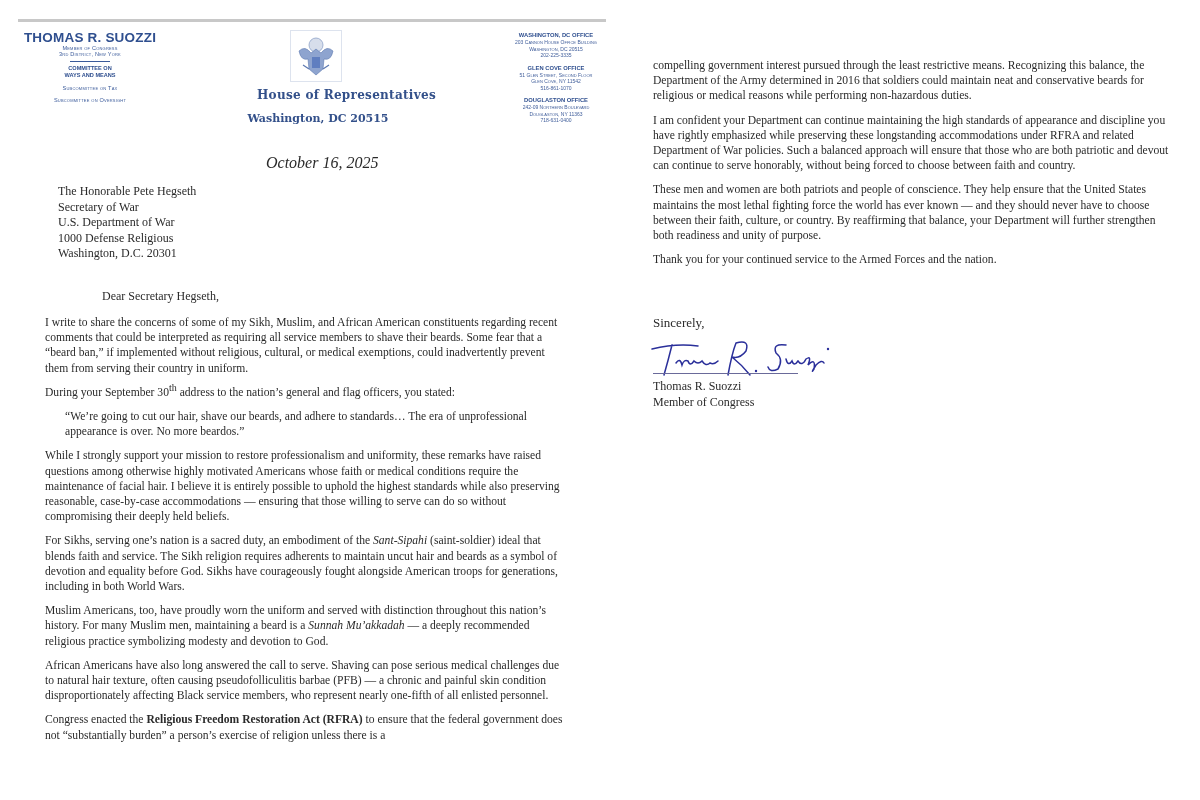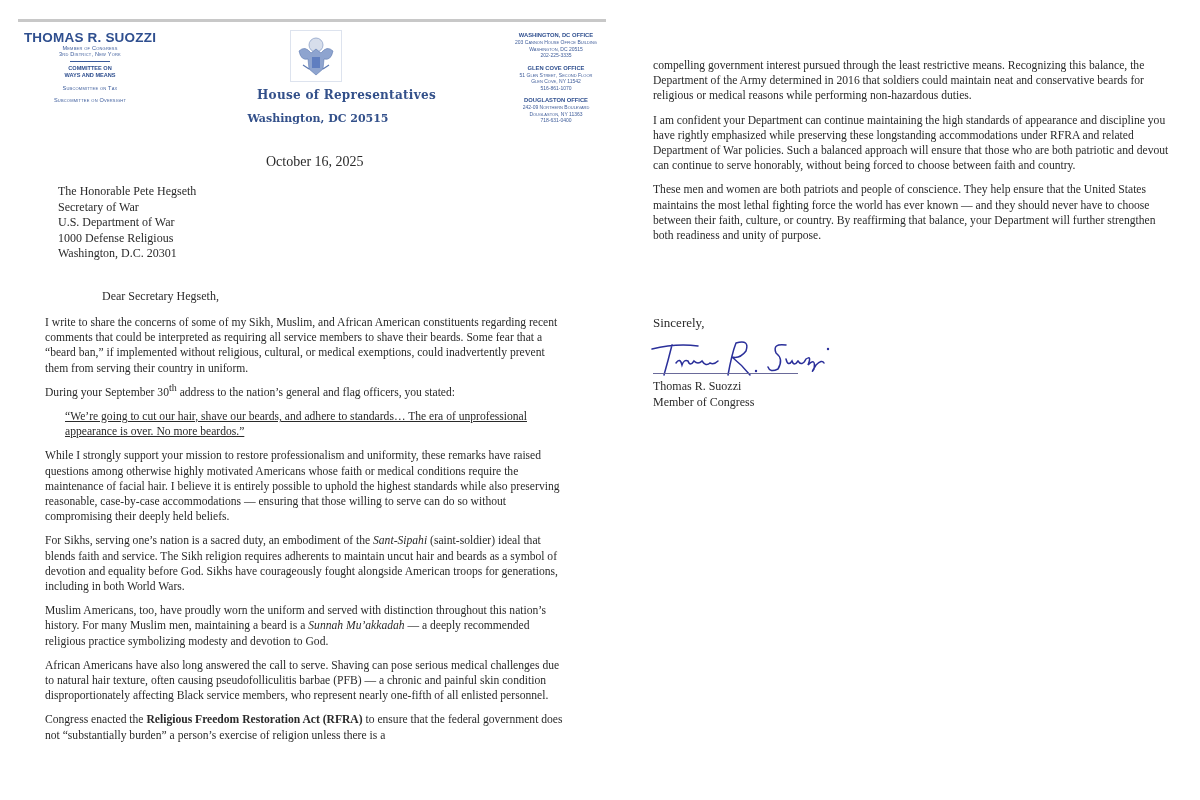--- a/index.html
+++ b/index.html
@@ -15,26 +15,26 @@
   .lh-bold { font-size:5.6px; font-weight:bold; line-height:7px; color:#2f4f8f; }
   .lh-sub { margin-top:6px; }
   .seal { position:absolute; left:290px; top:30px; width:50px; height:50px; border:1px solid #dde3ee; }
   .seal svg { width:100%; height:100%; }
   .house-title { position:absolute; left:200px; top:88px; width:236px; text-align:right; font-family:"DejaVu Serif", serif; font-weight:bold; font-size:12px; color:#33508a; letter-spacing:0.3px; }
   .house-sub { position:absolute; left:200px; top:112px; width:236px; text-align:center; font-family:"DejaVu Serif", serif; font-weight:bold; font-size:11px; color:#33508a; }
   .lh-right { position:absolute; left:496px; top:32px; width:120px; text-align:center; font-family:"Liberation Sans", sans-serif; color:#3f5d9a; }
   .office-block { margin-bottom:6px; }
   .office-title { font-size:5.8px; font-weight:bold; color:#2f4f8f; line-height:7px; }
   .office-line { font-size:5px; font-variant:small-caps; line-height:6.5px; white-space:nowrap; overflow:hidden; }
-  .date { position:absolute; left:266px; top:154px; font-size:14px; }
+  .date { position:absolute; left:266px; top:154px; font-size:16px;font-style:italic; }
   .addr { position:absolute; left:58px; top:184px; font-size:12px; line-height:15.5px; }
   .salutation { position:absolute; left:58px; top:289px; font-size:12px;margin-left:44px; }
   .body-left { position:absolute; left:45px; top:315px; width:525px; font-size:11.6px; line-height:15.2px; }
   .body-left p, .body-right p { margin:0 0 9px 0; }
-  .quote { padding-left:20px;text-decoration:underline; }
+  .quote { padding-left:20px; }
   sup { font-size:10px; line-height:0; }
   .body-right { position:absolute; left:33px; top:58px; width:520px; font-size:11.6px; line-height:15.2px; }
   .closing { position:absolute; left:33px; top:315px; font-size:13px; }
   .signature { position:absolute; left:26px; top:335px; width:190px; height:45px; }
   .sig-line { position:absolute; left:33px; top:373px; width:145px; height:1px; background:#6a6a9a; }
   .signer { position:absolute; left:33px; top:379px; font-size:12px; line-height:15.5px; }
 </style>
 </head>
 <body>
 
@@ -106,20 +106,21 @@
     <p>African Americans have also long answered the call to serve. Shaving can pose serious medical challenges due to natural hair texture, often causing pseudofolliculitis barbae (PFB) — a chronic and painful skin condition disproportionately affecting Black service members, who represent nearly one-fifth of all enlisted personnel.</p>
     <p><span>Congress enacted the </span><b>Religious Freedom Restoration Act (RFRA)</b><span> to ensure that the federal government does not “substantially burden” a person’s exercise of religion unless there is a</span></p>
   </div>
 </div>
 
 <div class="page" id="page-right">
   <div class="body-right">
     <p>compelling government interest pursued through the least restrictive means. Recognizing this balance, the Department of the Army determined in 2016 that soldiers could maintain neat and conservative beards for religious or medical reasons while performing non-hazardous duties.</p>
     <p>I am confident your Department can continue maintaining the high standards of appearance and discipline you have rightly emphasized while preserving these longstanding accommodations under RFRA and related Department of War policies. Such a balanced approach will ensure that those who are both patriotic and devout can continue to serve honorably, without being forced to choose between faith and country.</p>
     <p>These men and women are both patriots and people of conscience. They help ensure that the United States maintains the most lethal fighting force the world has ever known — and they should never have to choose between their faith, culture, or country. By reaffirming that balance, your Department will further strengthen both readiness and unity of purpose.</p>
+    <p>Thank you for your continued service to the Armed Forces and the nation.</p>
   </div>
   <div class="closing">Sincerely,</div>
   <svg class="signature" viewBox="0 0 190 45">
     <path d="M6 14 Q30 8 52 11 M26 10 Q22 26 18 40 M30 28 Q34 22 36 30 Q38 24 42 26 Q44 32 48 26 Q52 30 56 26 Q60 32 64 28 Q68 30 72 26" fill="none" stroke="#2a2f9a" stroke-width="1.5" stroke-linecap="round"></path>
     <path d="M82 40 Q86 18 90 8 Q104 4 100 16 Q94 24 86 22 Q96 30 104 40" fill="none" stroke="#2a2f9a" stroke-width="1.5" stroke-linecap="round"></path>
     <circle cx="110" cy="36" r="1.2" fill="#2a2f9a"></circle>
     <path d="M140 10 Q126 8 130 18 Q138 24 132 34 Q124 38 122 32 M140 24 Q142 32 146 26 Q148 32 152 26 Q156 32 160 24 Q166 20 162 30 Q170 22 168 34 Q164 40 170 30 Q176 24 178 28" fill="none" stroke="#2a2f9a" stroke-width="1.5" stroke-linecap="round"></path>
     <circle cx="182" cy="14" r="1.2" fill="#2a2f9a"></circle>
   </svg>
   <div class="sig-line"></div>

